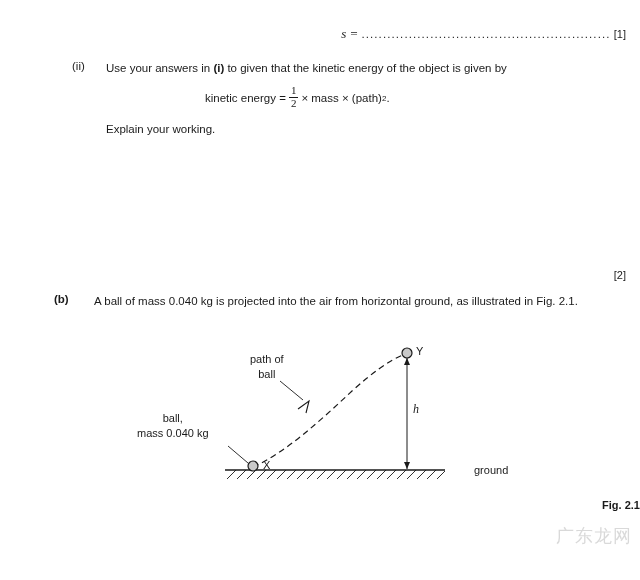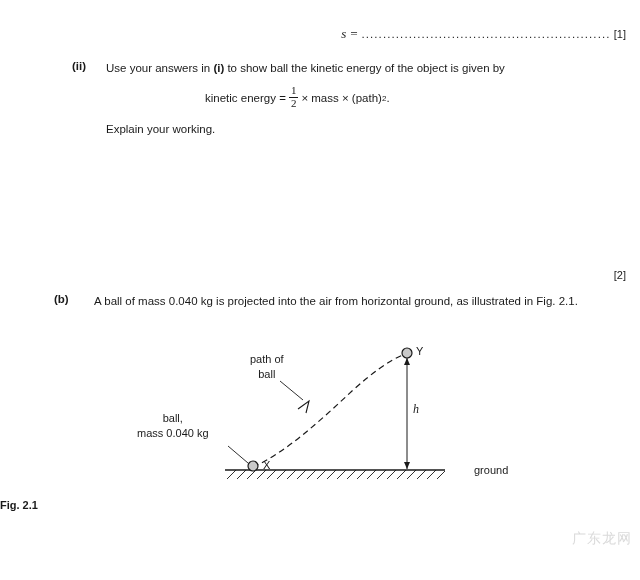--- a/index.html
+++ b/index.html
@@ -51,21 +51,21 @@
   .part-ii {
     position: absolute;
     top: 60px;
     left: 72px;
     width: 520px;
   }
   .part-ii .label {
     position: absolute;
     left: 0;
     top: 0;
-    font-weight: bold;
+    font-weight: normal;
     font-size: 11.5px;
   }
   .part-ii .text {
     margin-left: 34px;
     line-height: 1.45;
     font-size: 11.5px;
   }
   .bold {
     font-weight: bold;
   }
@@ -145,21 +145,21 @@
     top: 333px;
     left: 120px;
     width: 400px;
     height: 160px;
   }
   .fig-caption {
     position: absolute;
     top: 499px;
     left: 0;
     width: 640px;
-    text-align: left;
+    text-align: right;
     font-weight: bold;
     font-size: 11px;
   }
 
   .fig-label {
     position: absolute;
     font-size: 11px;
     color: #1a1a1a;
     line-height: 1.35;
   }
@@ -177,21 +177,21 @@
   .sup-small {
     font-size: 8px;
     vertical-align: super;
   }
 
   
   .watermark {
     position: absolute;
     right: 8px;
     bottom: 32px;
-    font-size: 14px;
+    font-size: 18px;
     color: #d8d8d8;
     font-family: Liberation Mono, monospace;
     letter-spacing: 1px;
     opacity: 0.95;
     pointer-events: none;
   }
 </style>
 </head>
 <body>
 
@@ -199,21 +199,21 @@
 
   <div class="answer-line-row">
     <span class="ital">s =</span>
     <span class="dots">..........................................................</span>
     <span class="mark-inline">[1]</span>
   </div>
 
   <div class="part-ii">
     <span class="label">(ii)</span>
     <div class="text">
-      <span>Use your answers in </span><span class="bold">(i)</span><span> to show ball the kinetic energy of the object is given by</span>
+      <span>Use your answers in </span><span class="bold">(i)</span><span> to given that the kinetic energy of the object is given by</span>
     </div>
   </div>
 
   <div class="ke-equation">
     <span>kinetic energy =</span>
     <span class="frac">
       <span class="num">1</span>
       <span class="den">2</span>
     </span>
     <span>× mass × (path)</span>

